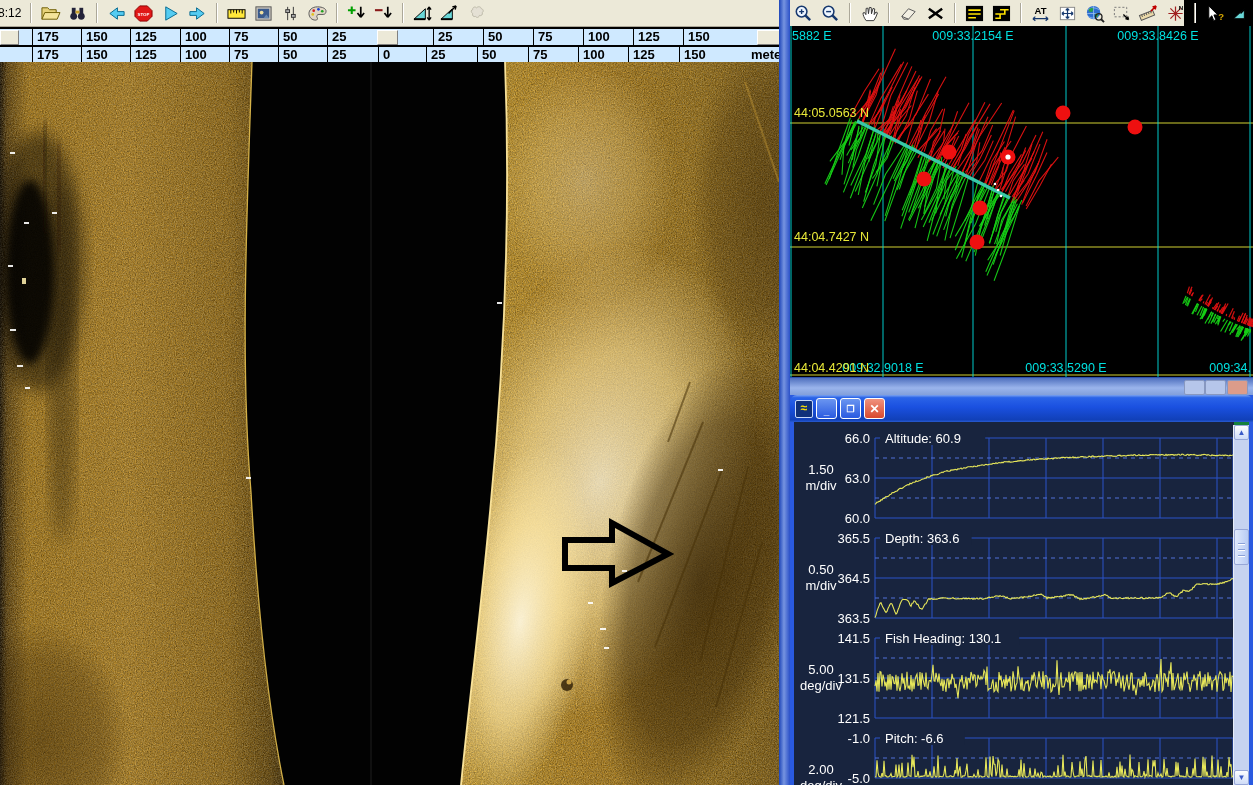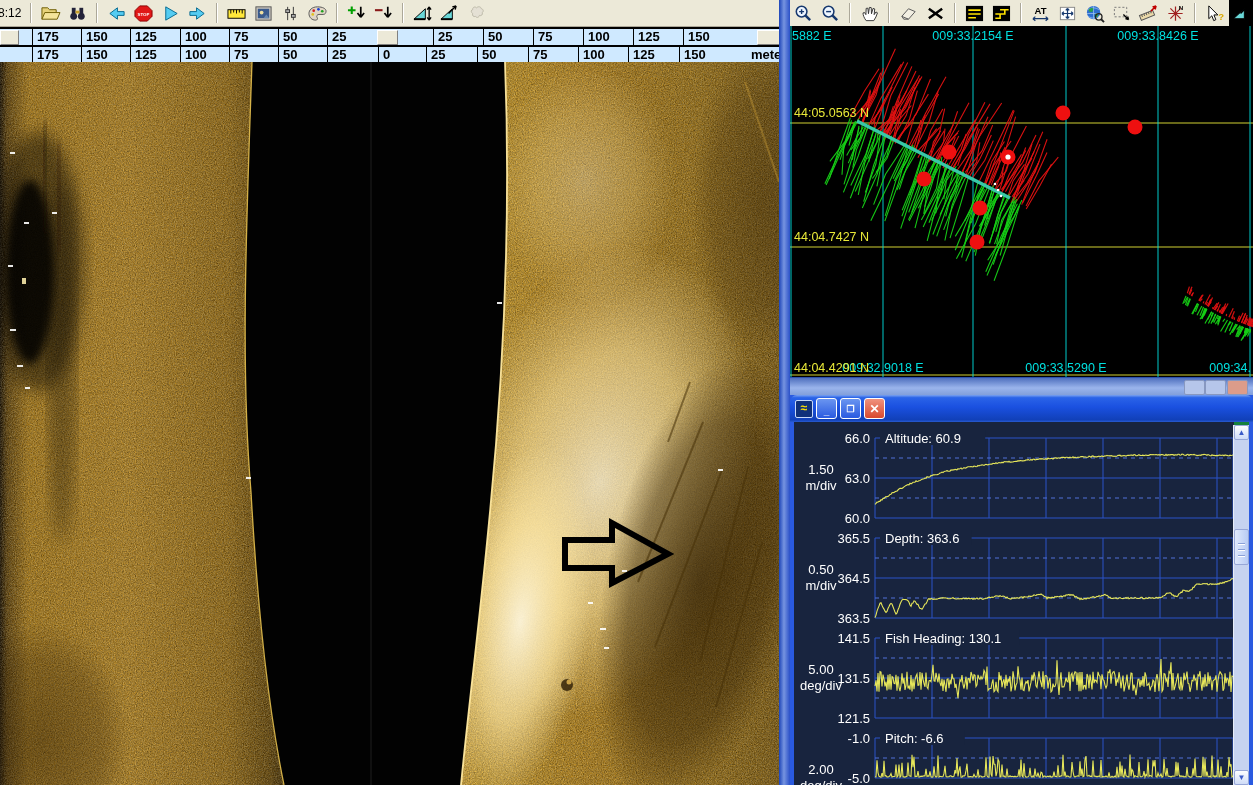--- a/index.html
+++ b/index.html
@@ -2,21 +2,21 @@
 <html><head>
 <meta charset="utf-8">
 <style>
   html,body{margin:0;padding:0;background:#444;}
   #screen{position:relative;width:1253px;height:785px;overflow:hidden;background:#000;
           font-family:"Liberation Sans",sans-serif;}
   
   .toolbar{position:absolute;top:0;height:27px;background:#ece9d8;border-bottom:1px solid #aca899;
            display:flex;align-items:center;box-sizing:border-box;}
   #toolbar-left{left:0;width:779px;}
-  #toolbar-right{left:790px;width:439px;}
+  #toolbar-right{left:790px;width:394px;}
   .tbtn{width:27px;height:23px;display:flex;align-items:center;justify-content:center;flex:0 0 auto;}
   .tbtn svg{width:21px;height:19px;}
   .tsep{width:0;height:20px;border-left:1px solid #aca899;border-right:1px solid #fff;margin:0 5px;flex:0 0 auto;}
   #time-display{font-size:12px;color:#000;padding:0 4px 0 1px;margin-left:-3px;white-space:nowrap;}
   
   .ruler{position:absolute;left:0;width:922px;height:17px;background:#cfe9ff;box-sizing:border-box;}
   #ruler-row1{top:28px;border-top:1px solid #000;}
   #ruler-row2{top:45px;border-top:2px solid #000;border-bottom:2px solid #000;height:19px;}
   .rlabel{position:absolute;top:1px;font-weight:bold;font-size:13px;color:#000;line-height:14px;}
   .rsep{position:absolute;top:0;bottom:0;width:1px;background:#000;}

